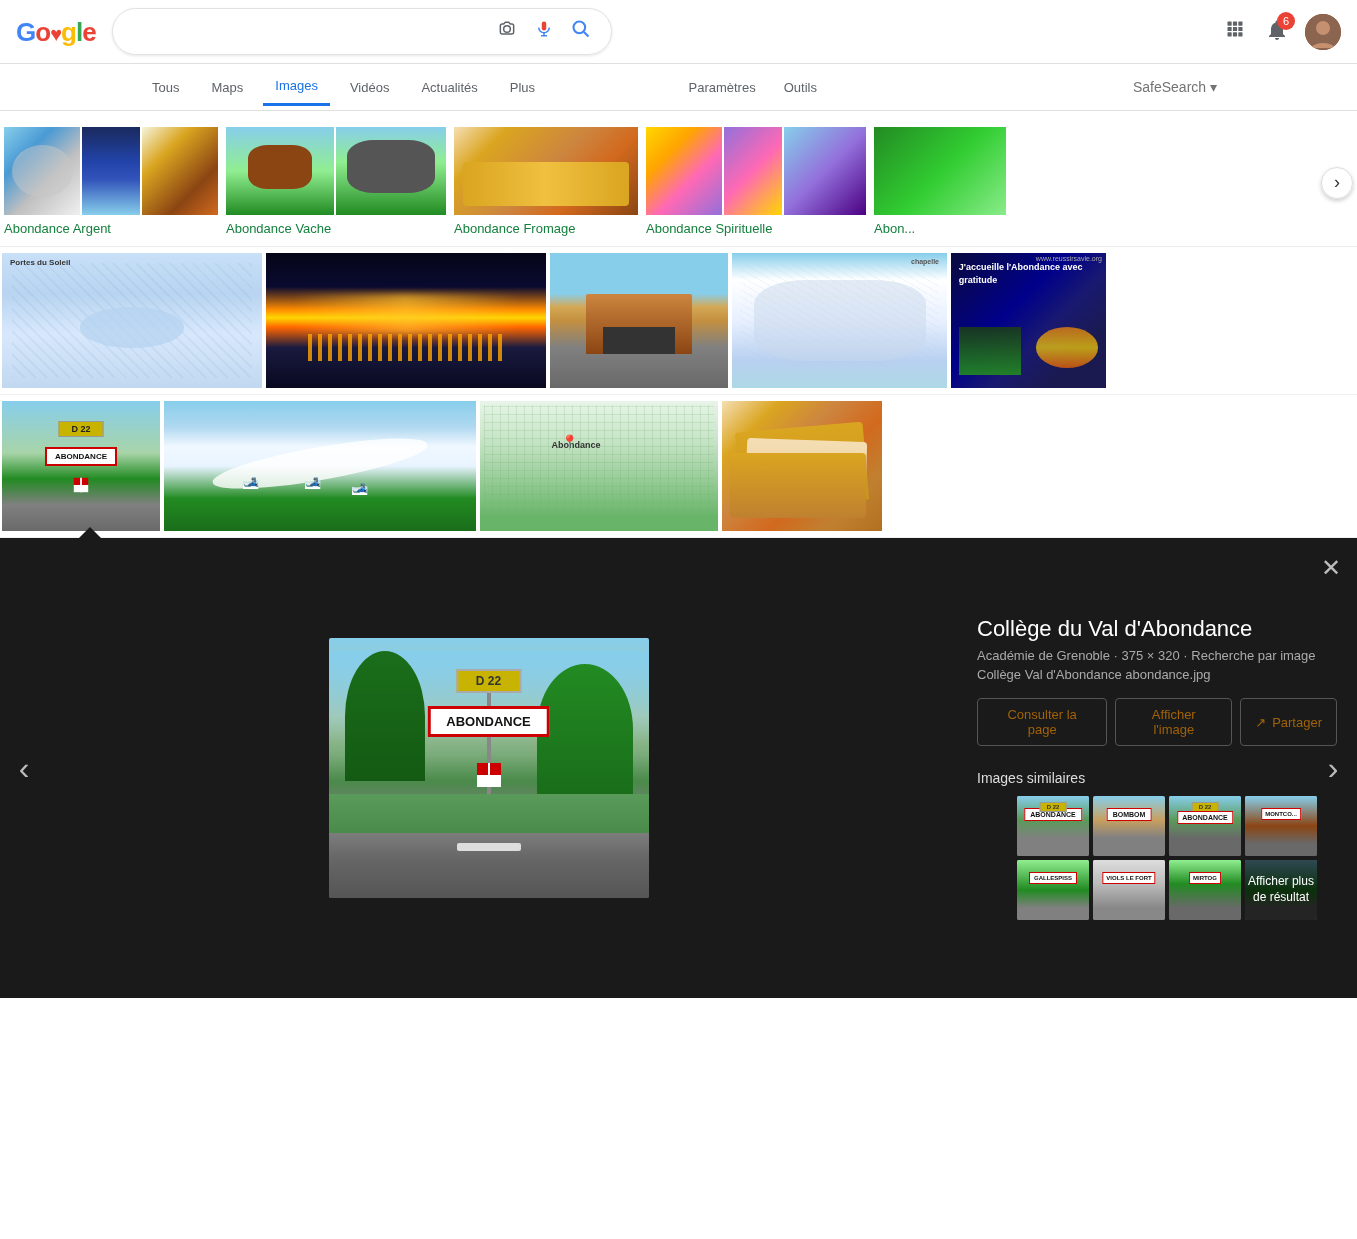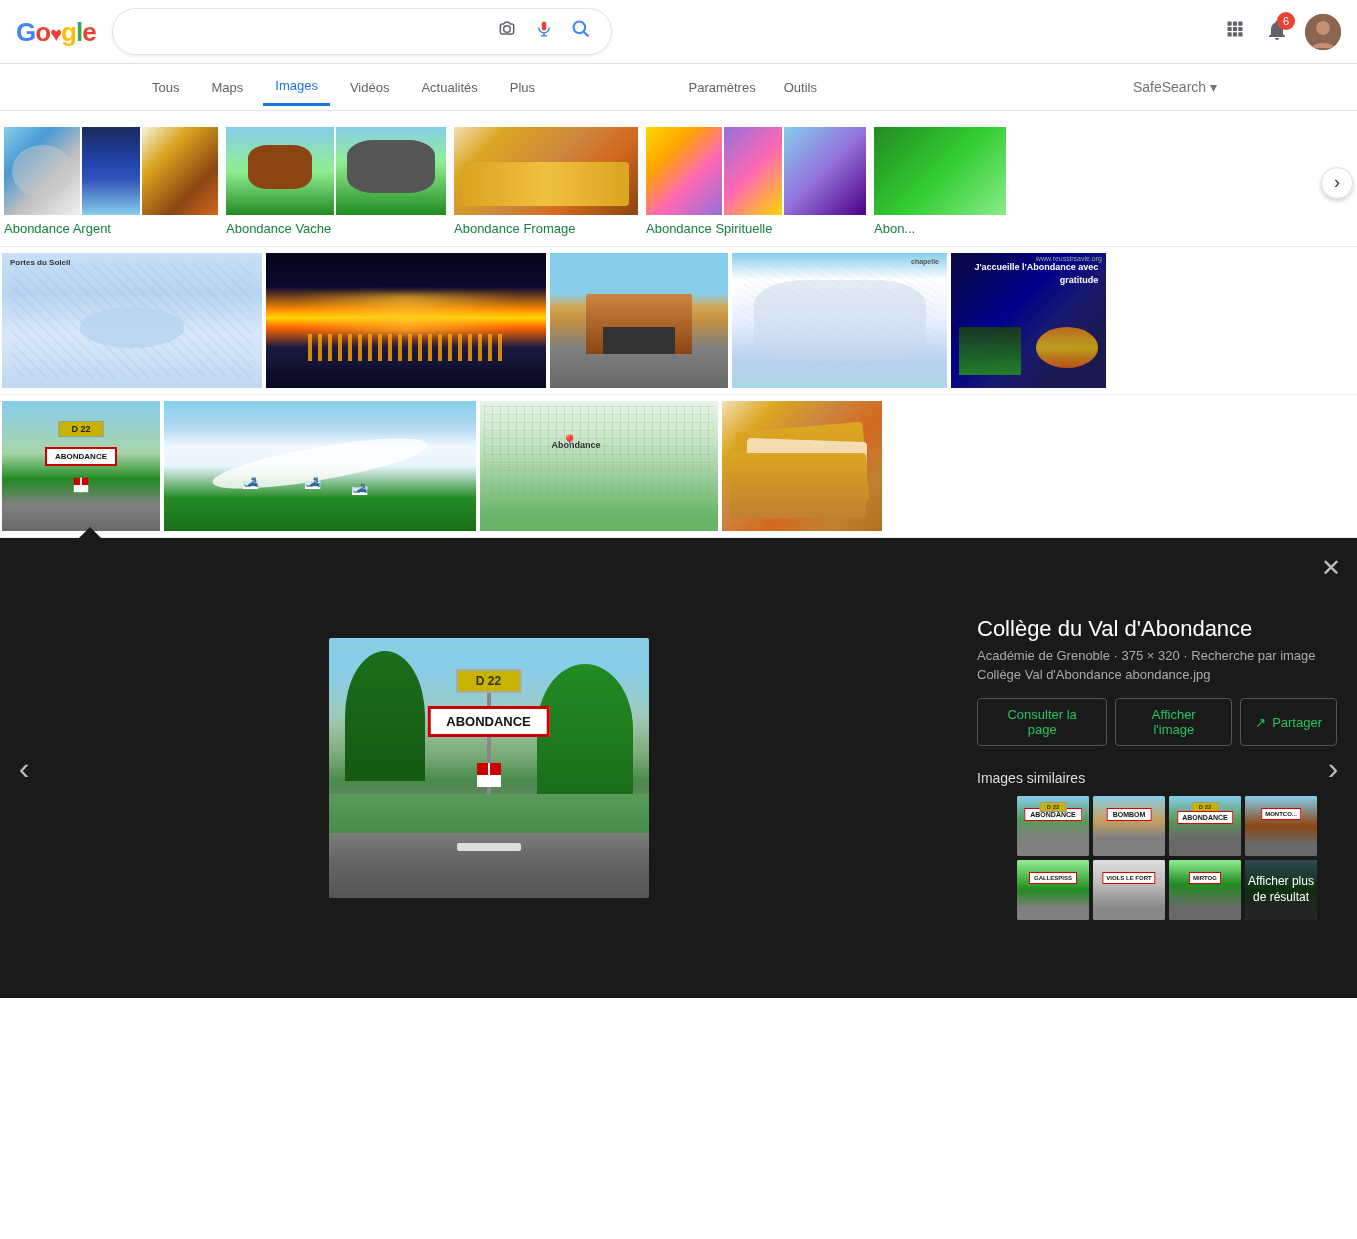--- a/index.html
+++ b/index.html
@@ -233,21 +233,21 @@
       margin-bottom: 16px;
     }
     .overlay-buttons {
       display: flex;
       gap: 8px;
       margin-bottom: 24px;
     }
     .overlay-btn {
       background: transparent;
       border: 1px solid #555;
-      color: #22c55e;
+      color: #a16207;
       padding: 8px 14px;
       border-radius: 4px;
       font-size: 13px;
       cursor: pointer;
       display: flex;
       align-items: center;
       gap: 6px;
     }
     .similaires-label {
       font-size: 14px;
@@ -509,21 +509,21 @@
     <div class="img-thumb" style="width:215px;height:135px;margin:2px;">
       <div style="width:100%;height:100%;background:linear-gradient(180deg,#87CEEB 0%,#ffffff 20%,#e8f0ff 50%,#b8d0f0 80%,#add8e6 100%);position:relative;">
         <div style="position:absolute;top:5px;right:8px;font-size:7px;color:#555;font-weight:bold;">chapelle</div>
         <div style="position:absolute;inset:8px;background:repeating-linear-gradient(30deg,rgba(180,200,220,0.15) 0px,rgba(180,200,220,0.15) 1px,transparent 1px,transparent 6px);"></div>
         <div style="position:absolute;top:20%;left:10%;width:80%;height:60%;background:rgba(200,215,235,0.5);border-radius:30%;"></div>
       </div>
     </div>
 
     <div class="img-thumb" style="width:155px;height:135px;margin:2px;">
       <div style="width:100%;height:100%;background:linear-gradient(135deg,#0a0a3e 0%,#00008B 40%,#191970 60%,#1a1a50 80%);position:relative;">
-        <div style="position:absolute;top:8px;left:50%;transform:translateX(-50%);color:white;font-size:9px;font-weight:bold;text-align:right;line-height:1.4;width:90%;">J'accueille l'Abondance avec gratitude</div>
+        <div style="position:absolute;top:8px;left:50%;transform:translateX(-50%);color:white;font-size:9px;font-weight:bold;text-align:left;line-height:1.4;width:90%;">J'accueille l'Abondance avec gratitude</div>
         <div style="position:absolute;bottom:15%;right:5%;width:40%;height:30%;background:linear-gradient(180deg,#ff8c00,#ffd700,#ff6600);border-radius:50%;opacity:0.7;"></div>
         <div style="position:absolute;bottom:10%;left:5%;width:40%;height:35%;background:linear-gradient(180deg,#1a3a1a,#228B22);opacity:0.9;"></div>
         <div style="position:absolute;top:2px;right:4px;font-size:7px;color:#aaa;">www.reussirsavie.org</div>
       </div>
     </div>
   </div>
 
   <div class="row2" style="padding:4px 0;">
 
     <div class="img-thumb" style="width:158px;height:130px;margin:2px;">

